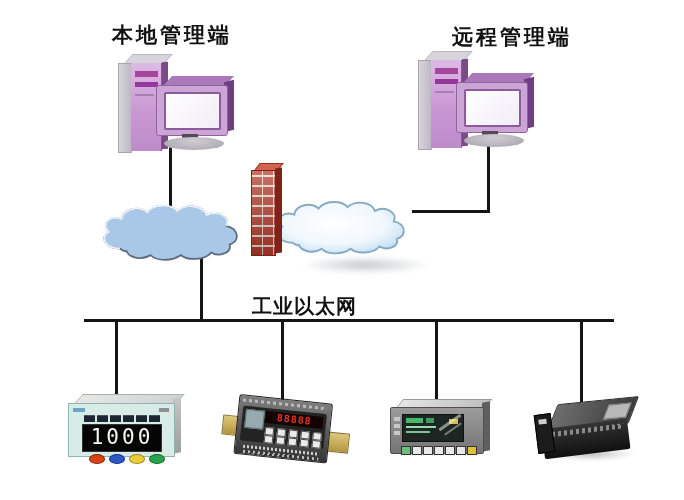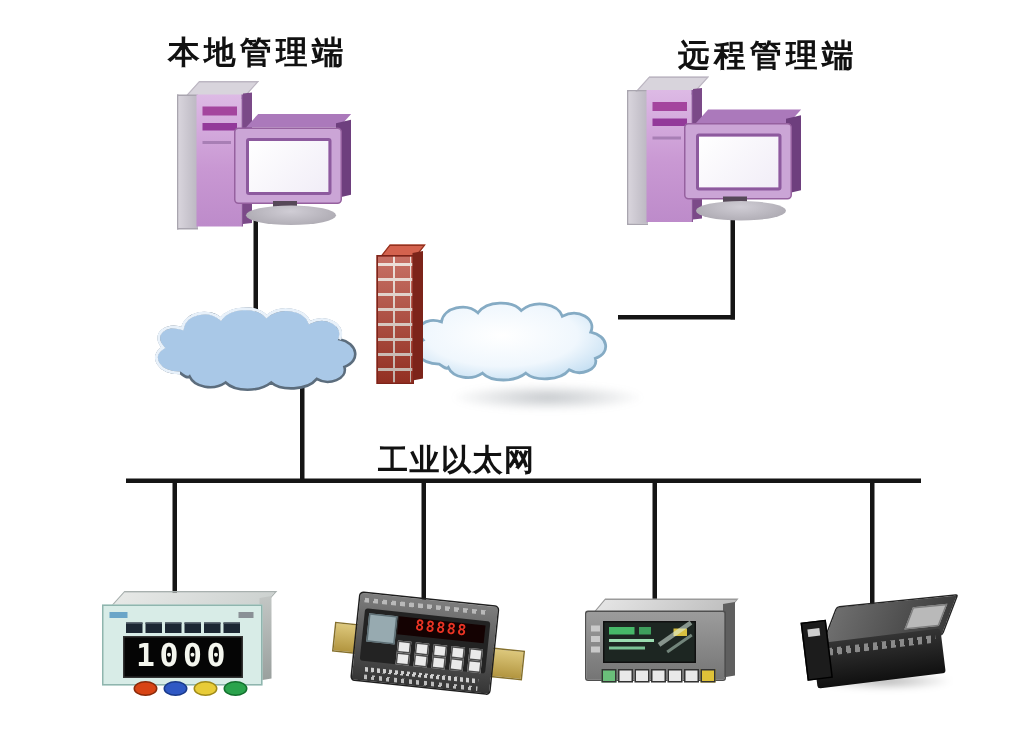--- a/index.html
+++ b/index.html
@@ -44,21 +44,21 @@
   
   .device-label{position:absolute;color:#141414;font-size:20px;text-align:center;z-index:5;letter-spacing:1px;}
   
   .uni800c{position:absolute;left:68px;top:394px;width:118px;height:64px;z-index:2;}
   .u8-top{position:absolute;left:5px;top:0;width:100px;height:9px;background:linear-gradient(90deg,#e6e8e6,#cdd2d0);border:1px solid #a8b0ae;transform:skewX(-42deg);transform-origin:bottom left;}
   .u8-right{position:absolute;left:105px;top:4px;width:8px;height:55px;background:linear-gradient(180deg,#c2c6c4,#9aa09e);transform:skewY(-10deg);}
   .u8-front{position:absolute;left:0;top:9px;width:105px;height:52px;background:#d8ece7;border:1px solid #8fb5ae;}
   .u8-logo{position:absolute;left:4px;top:4px;width:12px;height:4px;background:#6aa5c8;}
   .u8-tag{position:absolute;left:90px;top:4px;width:10px;height:4px;background:#8a9096;}
   .u8-ind{position:absolute;top:11px;width:11px;height:6px;background:#1c2733;border-top:1px solid #46525e;}
-  .u8-display{position:absolute;left:13px;top:20px;width:78px;height:26px;background:#050505;border:1px solid #333;color:#f4f6ee;font-family:"DejaVu Sans Mono",monospace;font-weight:bold;font-size:21px;line-height:25px;text-align:center;letter-spacing:3px;}
+  .u8-display{position:absolute;left:13px;top:20px;width:78px;height:26px;background:#050505;border:1px solid #333;color:#f4f6ee;font-family:"DejaVu Sans Mono",monospace;font-weight:normal;font-size:21px;line-height:25px;text-align:center;letter-spacing:3px;}
   .u8-btn{position:absolute;top:50px;width:14px;height:8px;border-radius:50%;}
   
   .tr700{position:absolute;left:230px;top:397px;width:110px;height:68px;transform:rotate(6deg);z-index:2;}
   .tr-rail{position:absolute;background:linear-gradient(180deg,#ddc87c,#b2953f);border:1px solid #85702c;}
   .tr-body{position:absolute;left:6px;top:2px;width:92px;height:58px;background:linear-gradient(180deg,#7d7d7d,#353535);border:1px solid #1f1f1f;border-radius:3px;}
   .tr-topstrip{position:absolute;left:3px;top:3px;width:84px;height:3px;background:repeating-linear-gradient(90deg,#b9b9b9 0 3px,rgba(0,0,0,0) 3px 6px);}
   .tr-panel{position:absolute;left:4px;top:10px;width:84px;height:35px;background:#232323;border-radius:2px;}
   .tr-label{position:absolute;left:3px;top:3px;width:17px;height:17px;background:#97aab0;border:1px solid #5d6e74;}
   .tr-led{position:absolute;left:23px;top:3px;width:58px;height:12px;background:#140202;color:#ea3424;font-family:"DejaVu Sans Mono",monospace;font-weight:bold;font-size:10px;line-height:12px;text-align:center;letter-spacing:1px;}
   .tr-key{position:absolute;width:7px;height:6px;background:#eaeaea;border:1px solid #4c4c4c;}

